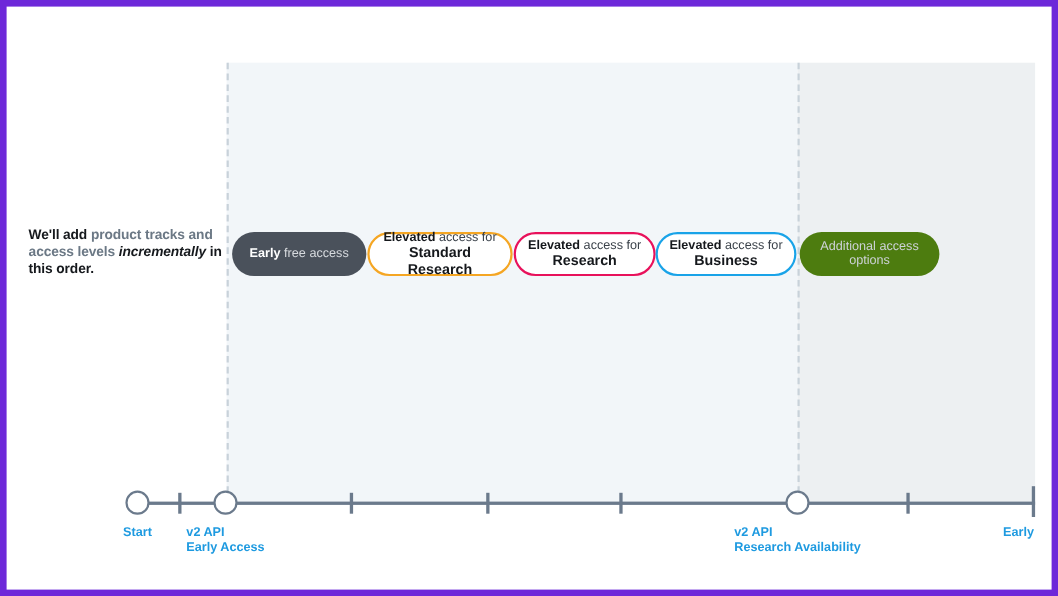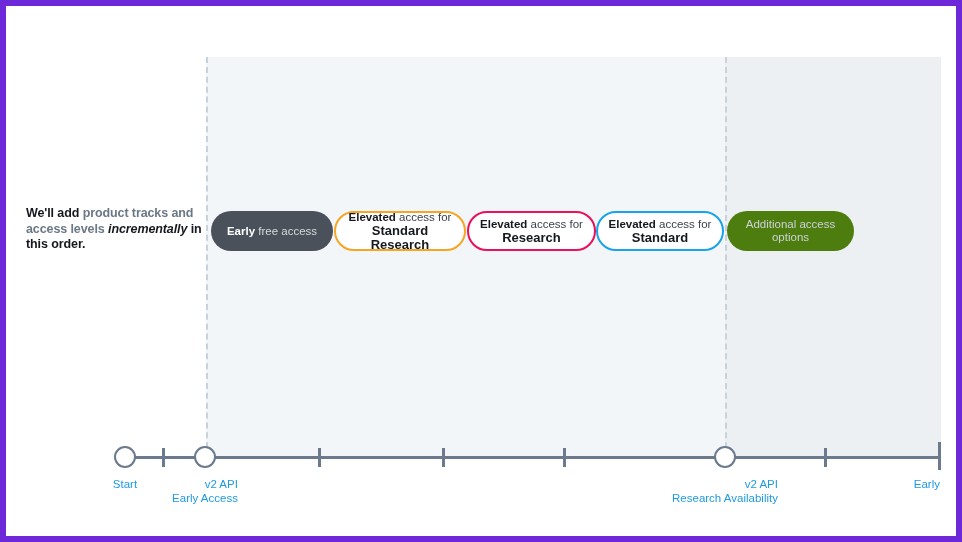--- a/index.html
+++ b/index.html
@@ -151,24 +151,24 @@
     left: 932px;
     top: 436px;
     width: 3px;
     height: 28px;
     background: #6b7a8c;
   }
 
   .axis-label {
     position: absolute;
     color: #1e9ae0;
-    font-weight: normal;
+    font-weight: bold;
     font-size: 11.5px;
     line-height: 14px;
-    text-align: right;
+    text-align: left;
     white-space: nowrap;
   }
   #label-start  { left: 119px; top: 471px; transform: translateX(-50%); }
   #label-ea     { left: 199px; top: 471px; transform: translateX(-50%); }
   #label-ga     { left: 719px; top: 471px; transform: translateX(-50%); }
   #label-finish { left: 934px; top: 471px; transform: translateX(-100%); }
 </style>
 </head>
 <body>
 
@@ -191,21 +191,21 @@
 
     <div class="pill outlined" id="pill-academic">
       <span><span class="lead">Elevated</span><span class="tail"> access for</span><br><span class="main">Standard Research</span></span>
     </div>
 
     <div class="pill outlined" id="pill-business">
       <span><span class="lead">Elevated</span><span class="tail"> access for</span><br><span class="main">Research</span></span>
     </div>
 
     <div class="pill outlined" id="pill-standard">
-      <span><span class="lead">Elevated</span><span class="tail"> access for</span><br><span class="main">Standard</span></span>
+      <span><span class="lead">Elevated</span><span class="tail"> access for</span><br><span class="main">Business</span></span>
     </div>
 
     <div class="pill muted" id="pill-additional">
       <span>Additional access options</span>
     </div>
 
   </div>
 
   <div id="axis-line"></div>
 

